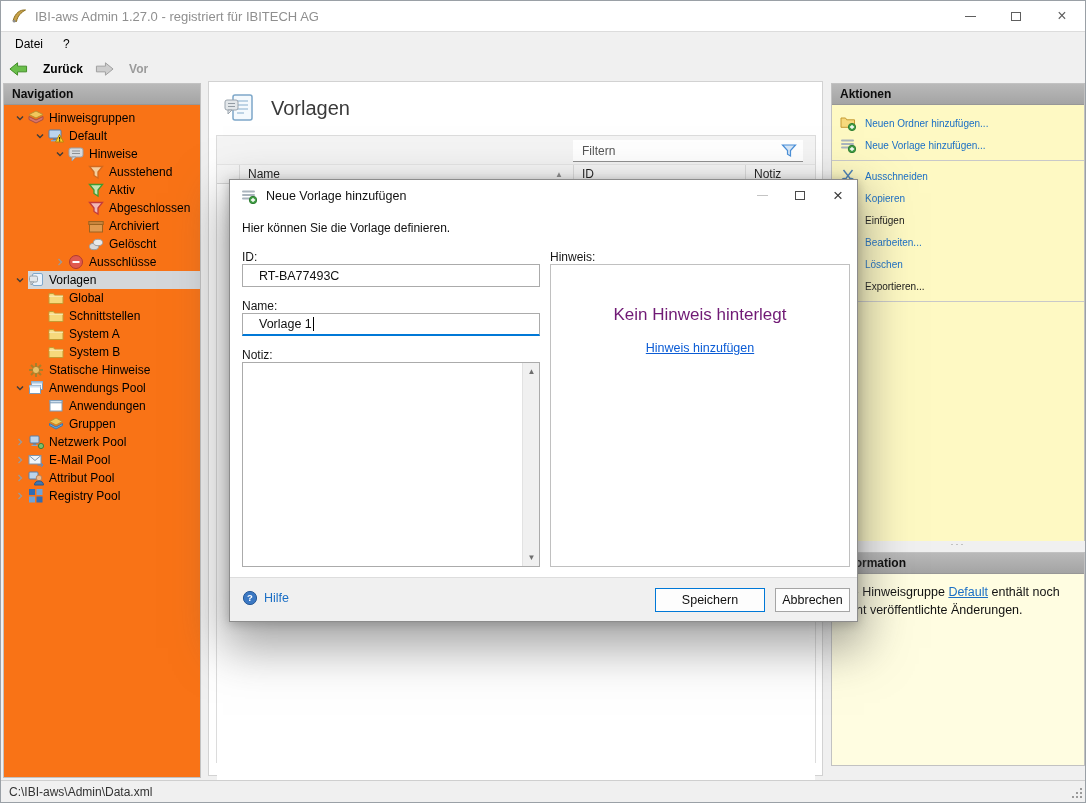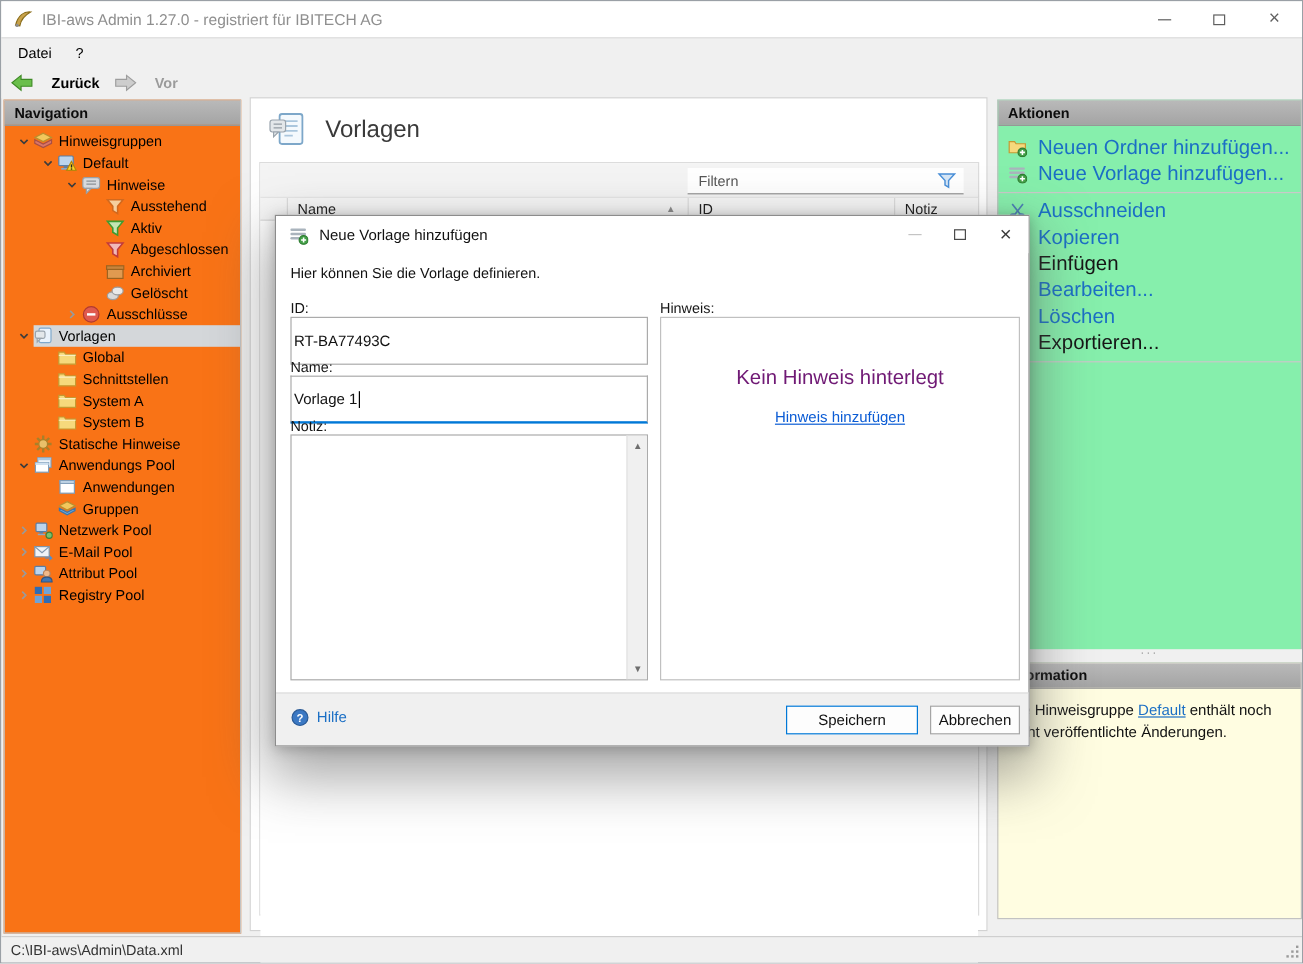--- a/index.html
+++ b/index.html
@@ -48,25 +48,25 @@
   .main-title{position:absolute;left:62px;top:15px;font-size:20px;color:#3a3a3a;}
   .table-zone{position:absolute;top:53px;left:7px;right:6px;bottom:12px;border:1px solid #dcdcdc;background:#fff;}
   .filter-row{height:29px;background:#f4f4f4;position:relative;border-bottom:1px solid #e6e6e6;}
   .filter-box{position:absolute;right:12px;top:4px;width:230px;height:22px;background:#fff;
     border-bottom:1px solid #8f8f8f;display:flex;align-items:center;padding:0 6px 0 9px;color:#555;}
   .filter-box .ph{flex:1;}
   .table-header{height:19px;display:flex;background:#f7f7f7;border-bottom:1px solid #d6d6d6;color:#1a1a1a;}
   .th{display:flex;align-items:center;padding-left:8px;border-right:1px solid #dcdcdc;position:relative;}
   .th .sort{position:absolute;right:10px;font-size:8px;color:#8a8a8a;}
   
-  .actions-panel{position:absolute;left:830px;top:82px;width:254px;height:560px;background:#86efac;
+  .actions-panel{position:absolute;left:830px;top:82px;width:254px;height:560px;background:#fef9c3;
     border:1px solid #c2c2c2;}
   .action-list{padding-top:7px;}
   .action-row{height:22px;display:flex;align-items:center;padding-left:8px;gap:9px;white-space:nowrap;}
-  .action-row .label{color:#1b6fc5;font-size:17px;}
+  .action-row .label{color:#1b6fc5;font-size:10px;}
   .action-row.disabled .label{color:#161616;}
   .action-sep{border-top:1px solid #c9c9c9;margin:4px 0 4px 0;}
   
   .v-splitter{position:absolute;left:830px;top:540px;width:254px;height:11px;background:#f0f0f0;
     color:#8a8a8a;text-align:center;font-size:9px;line-height:7px;letter-spacing:2px;}
   .info-panel{position:absolute;left:830px;top:551px;width:254px;height:214px;background:#fffde1;
     border:1px solid #c2c2c2;}
   .info-text{padding:9px 8px;font-size:12.5px;line-height:1.45;color:#111;}
   a.link{color:#1b6fc5;text-decoration:underline;cursor:pointer;}
   
@@ -81,22 +81,22 @@
   .dlg-titlebar{position:absolute;top:0;left:0;right:0;height:31px;display:flex;align-items:center;
     padding-left:11px;gap:9px;background:#fff;}
   .dlg-title{font-size:12.5px;color:#111;}
   .dlg-controls{position:absolute;right:0;top:0;height:31px;display:flex;}
   .dlg-btn{width:38px;height:31px;display:flex;align-items:center;justify-content:center;}
   .dlg-btn .glyph-min{background:#c4c4c4;}
   .dlg-btn .glyph-max{border-color:#4a4a4a;}
   .dlg-btn .glyph-close{color:#3a3a3a;}
   .dlg-subtitle{position:absolute;left:12px;top:41px;color:#111;}
   .dlg-label{position:absolute;color:#161616;}
-  .txt-input{position:absolute;left:12px;width:298px;height:40px;border:1px solid #ababab;background:#fff;
-    display:flex;align-items:center;padding-left:2px;font-size:12.5px;color:#111;}
+  .txt-input{position:absolute;left:12px;width:298px;height:23px;border:1px solid #ababab;background:#fff;
+    display:flex;align-items:center;padding-left:16px;font-size:12.5px;color:#111;}
   .txt-input.focused{border-bottom:2px solid #0078d7;}
   .caret{display:inline-block;width:1px;height:14px;background:#000;margin-left:1px;}
   .notiz-area{position:absolute;left:12px;top:182px;width:298px;height:205px;border:1px solid #ababab;background:#fff;}
   .vscroll{position:absolute;right:0;top:0;bottom:0;width:17px;background:#f0f0f0;border-left:1px solid #e2e2e2;}
   .vscroll .arr{position:absolute;left:0;width:17px;height:17px;display:flex;align-items:center;justify-content:center;
     color:#6e6e6e;font-size:8px;}
   .hinweis-panel{position:absolute;left:320px;top:84px;width:300px;height:303px;border:1px solid #c0c0c0;background:#fff;
     text-align:center;}
   .hinweis-empty{margin-top:40px;color:#701a75;font-size:17px;}
   .hinweis-panel a.link{display:inline-block;margin-top:16px;font-size:12.5px;color:#0b5cd5;}

